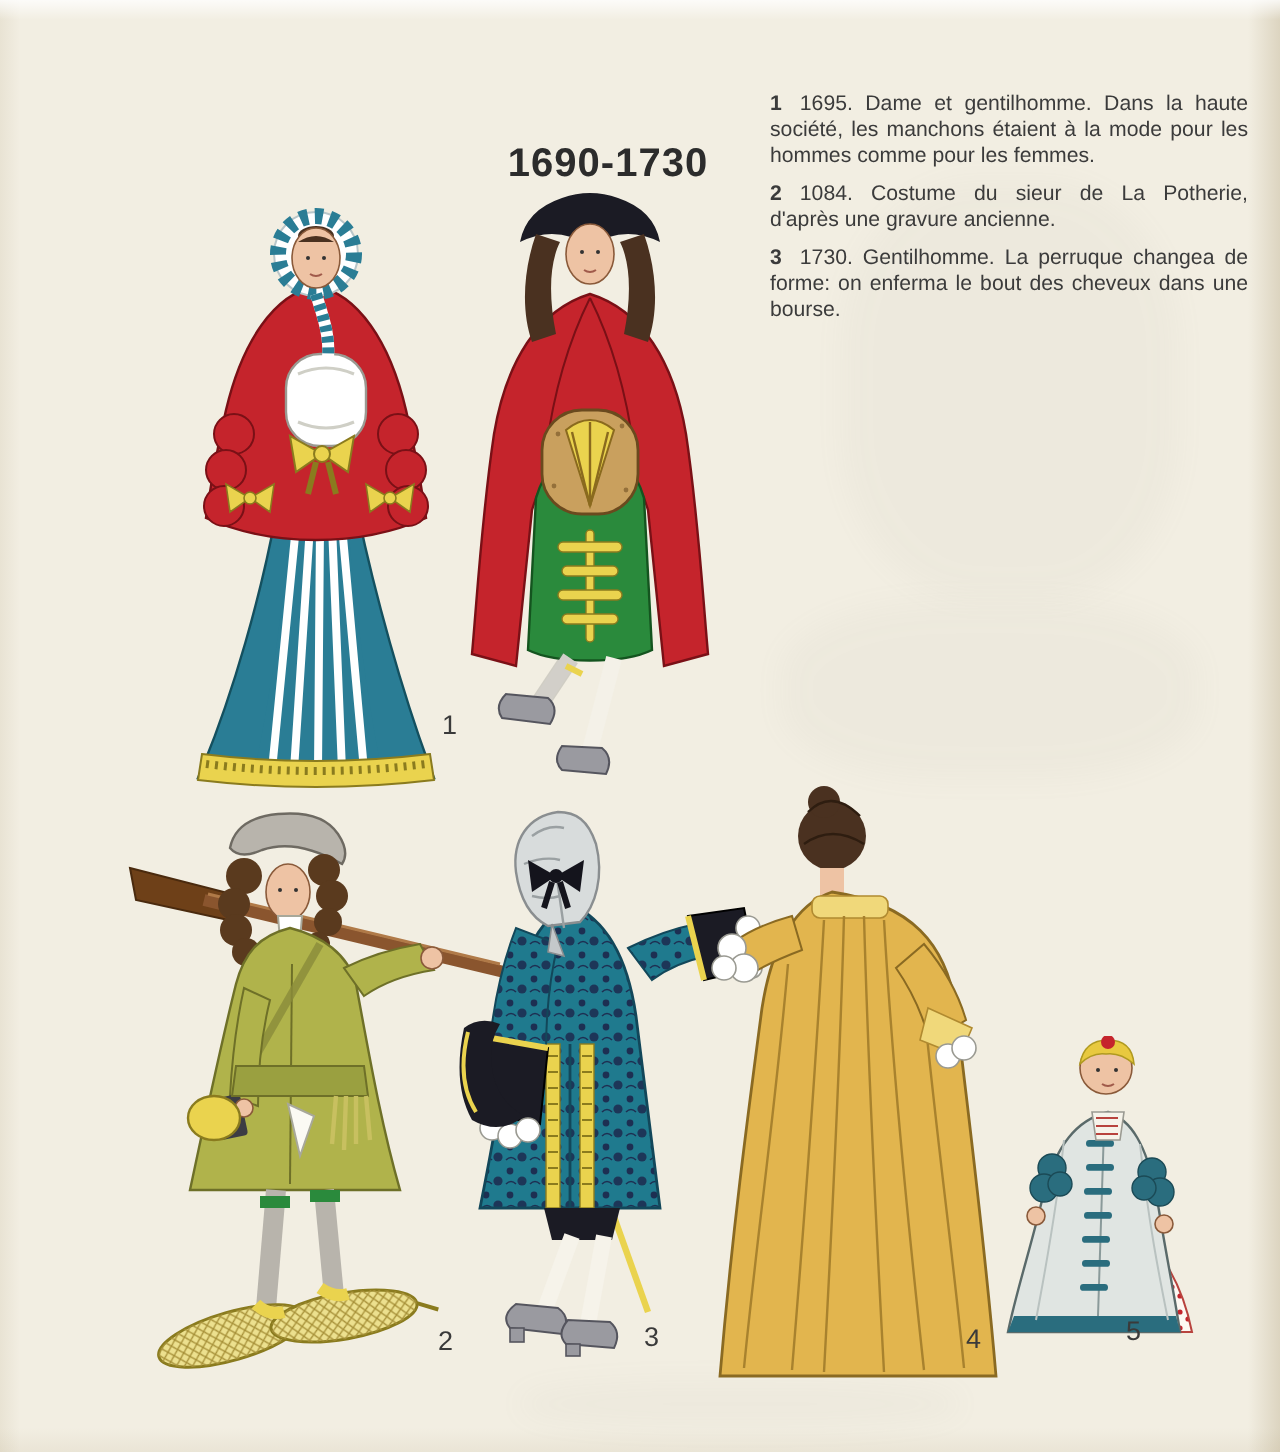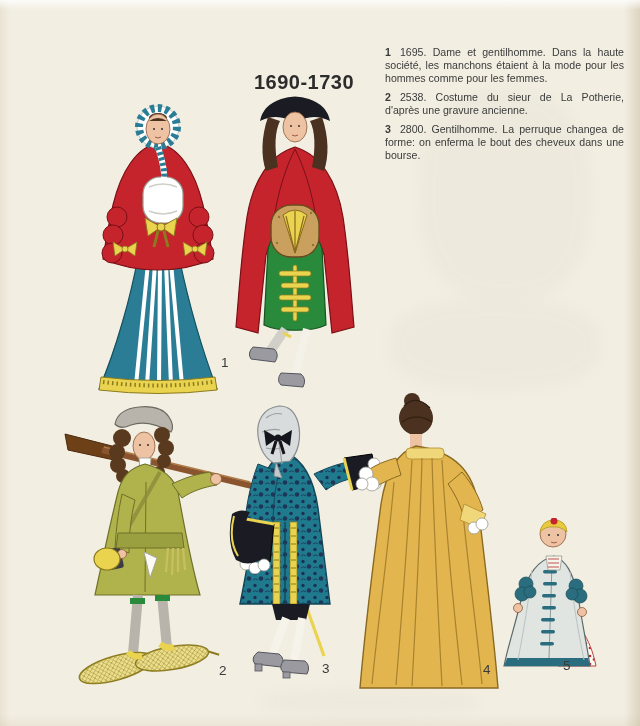--- a/index.html
+++ b/index.html
@@ -31,22 +31,22 @@
 <div class="page">
 
   <div class="ghost" style="left:420px;top:90px;width:170px;height:210px;"></div>
   <div class="ghost" style="left:390px;top:300px;width:210px;height:90px;"></div>
   <div class="ghost" style="left:260px;top:690px;width:220px;height:24px;"></div>
 
   <div class="title">1690-1730</div>
 
   <div class="captions">
     <p><span class="num">1</span><span>1695. Dame et gentilhomme. Dans la haute société, les manchons étaient à la mode pour les hommes comme pour les femmes.</span></p>
-    <p><span class="num">2</span><span>2538. Costume du sieur de La Potherie, d'après une gravure ancienne.</span></p>
-    <p><span class="num">3</span><span>2800. Gentilhomme. La perruque changea de forme: on enferma le bout des cheveux dans une bourse.</span></p>
+    <p><span class="num">2</span><span>1084. Costume du sieur de La Potherie, d'après une gravure ancienne.</span></p>
+    <p><span class="num">3</span><span>1730. Gentilhomme. La perruque changea de forme: on enferma le bout des cheveux dans une bourse.</span></p>
   </div>
 
   <div class="fig" style="left:55px;top:85px;">
     <svg width="320" height="320" viewBox="0 0 320 320">
 
       <g>
 
         <path d="M83,172 C76,210 62,262 44,304 L162,304 C146,262 132,210 124,172 Z" style="fill:var(--teal)" stroke="#14505f" stroke-width="1.2"></path>
         <path d="M90,176 C87,216 80,266 72,301 L136,301 C129,266 122,216 119,176 Z" style="fill:var(--teal)"></path>
         <path d="M93,178 L81,300 M100,178 L92,300 M105,178 L104,300 M111,178 L116,300 M116,178 L127,300" stroke="#ffffff" stroke-width="4" fill="none"></path>

